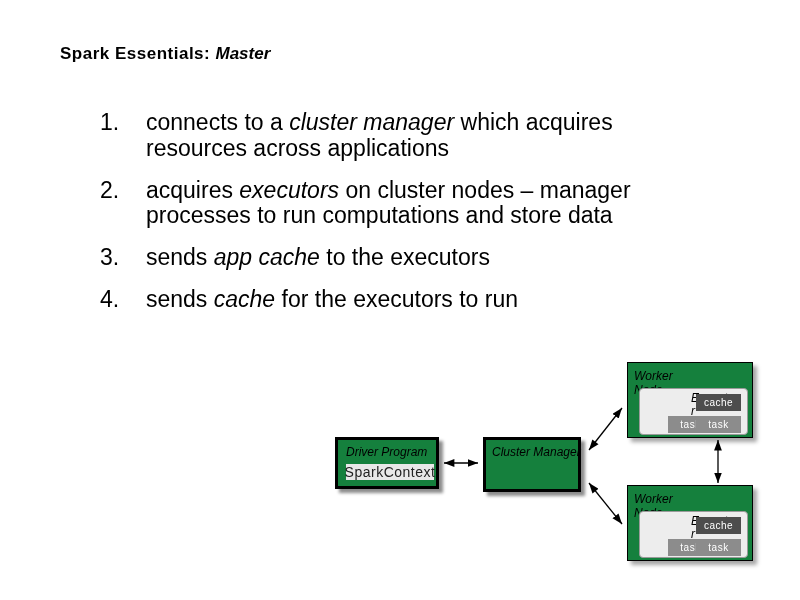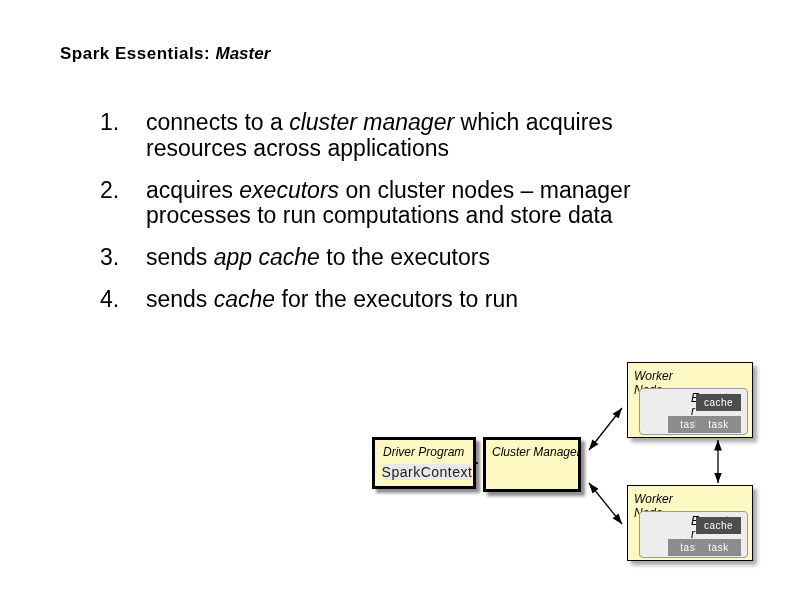--- a/index.html
+++ b/index.html
@@ -67,21 +67,21 @@
     left: 0;
     top: 0;
     width: 800px;
     height: 600px;
     pointer-events: none;
   }
   #diagram > * { pointer-events: auto; }
 
   .node-box {
     position: absolute;
-    background: #fef9c3;
+    background: #15803d;
     box-sizing: border-box;
   }
   .heavy {
     border: 3px solid #000000;
     box-shadow: 4px 4px 3px rgba(0,0,0,0.45);
   }
   .light {
     border: 1px solid #000000;
     box-shadow: 4px 4px 4px rgba(0,0,0,0.35);
   }
@@ -92,21 +92,20 @@
     font-size: 12px;
     white-space: nowrap;
   }
 
   
   #driver-program {
     left: 335px;
     top: 437px;
     width: 104px;
     height: 52px;
-    margin-left: 37px;
   }
   #driver-program-title {
     left: 8px;
     top: 5px;
   }
   #spark-context {
     position: absolute;
     left: 8px;
     top: 24px;
     width: 88px;

